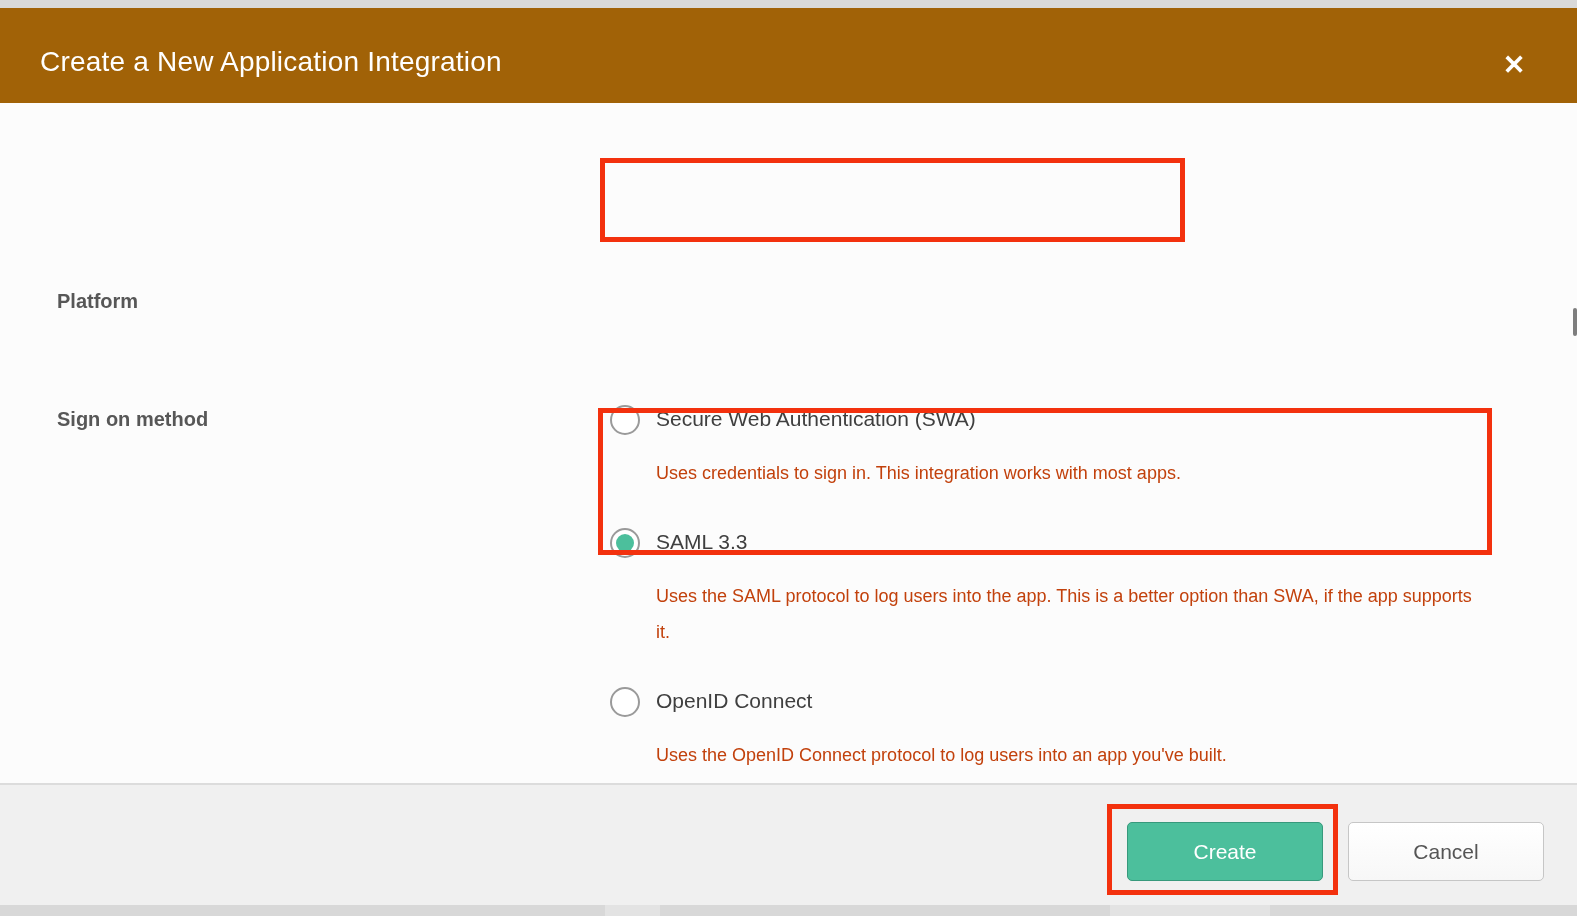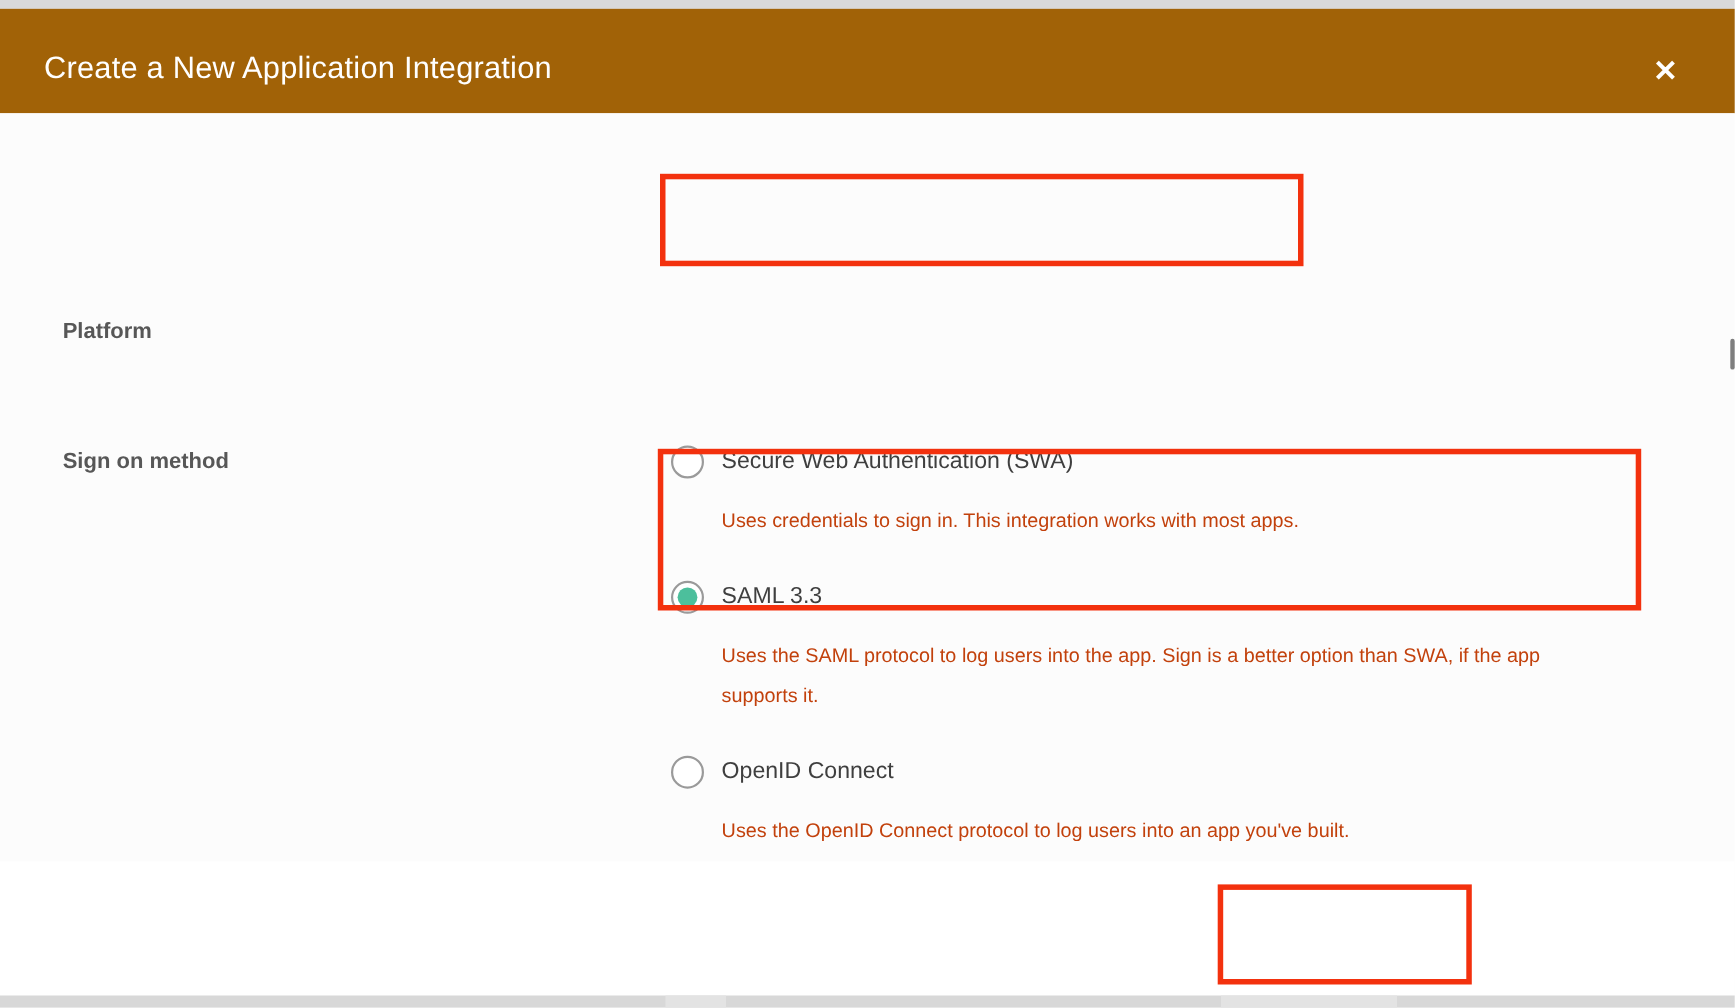--- a/index.html
+++ b/index.html
@@ -171,31 +171,35 @@
       <div class="radio"></div>
       <div class="option-label">Secure Web Authentication (SWA)</div>
       <div class="option-desc">Uses credentials to sign in. This integration works with most apps.</div>
     </div>
 
     <div class="option opt-saml">
       <div class="radio checked">
           <div class="dot"></div>
         </div>
       <div class="option-label">SAML 3.3</div>
-      <div class="option-desc">Uses the SAML protocol to log users into the app. Sign is a better option than SWA, if the app supports it.</div>
+      <div class="option-desc">Uses the SAML protocol to log users into the app. This is a better option than SWA, if the app supports it.</div>
     </div>
 
     <div class="option opt-openid">
       <div class="radio"></div>
       <div class="option-label">OpenID Connect</div>
       <div class="option-desc">Uses the OpenID Connect protocol to log users into an app you've built.</div>
     </div>
 
   </div>
 
+  <div class="modal-footer">
+    <div class="btn btn-create">Create</div>
+    <div class="btn btn-cancel">Cancel</div>
+  </div>
 
   <div class="annotation ann-platform"></div>
   <div class="annotation ann-saml"></div>
   <div class="annotation ann-create"></div>
 
   <div class="scroll-thumb"></div>
 
   <div class="bottom-edge">
     <div class="seg" style="left:605px; width:55px;"></div>
     <div class="seg" style="left:1110px; width:160px;"></div>

